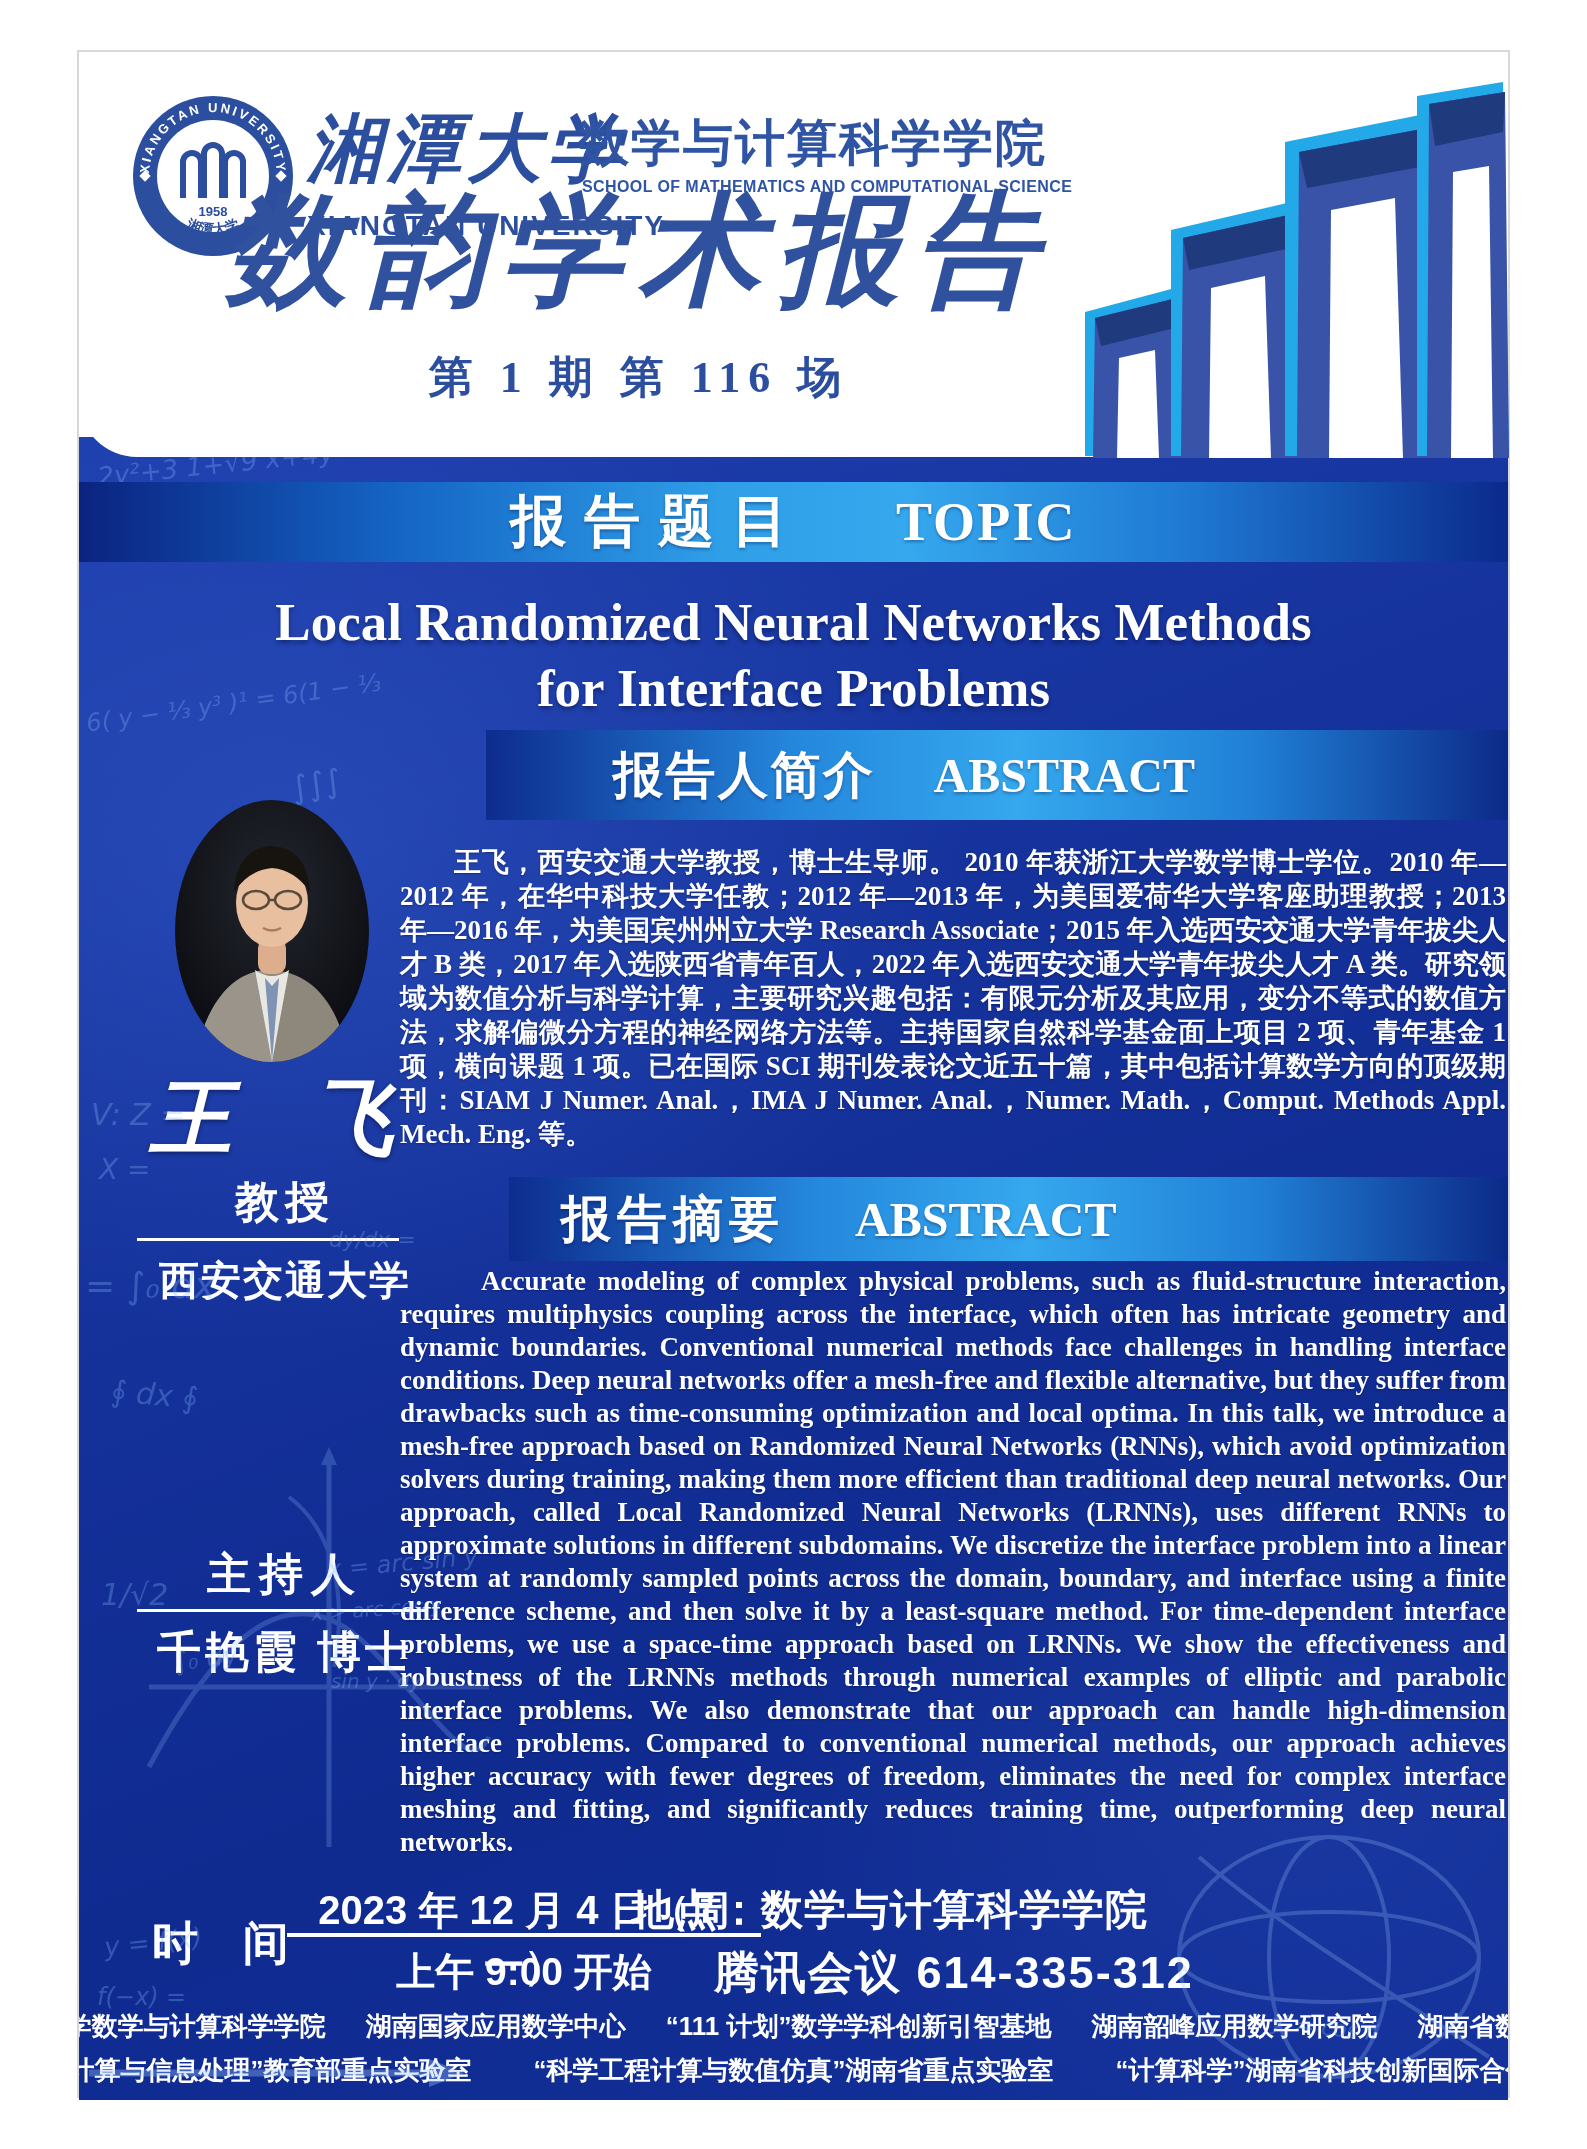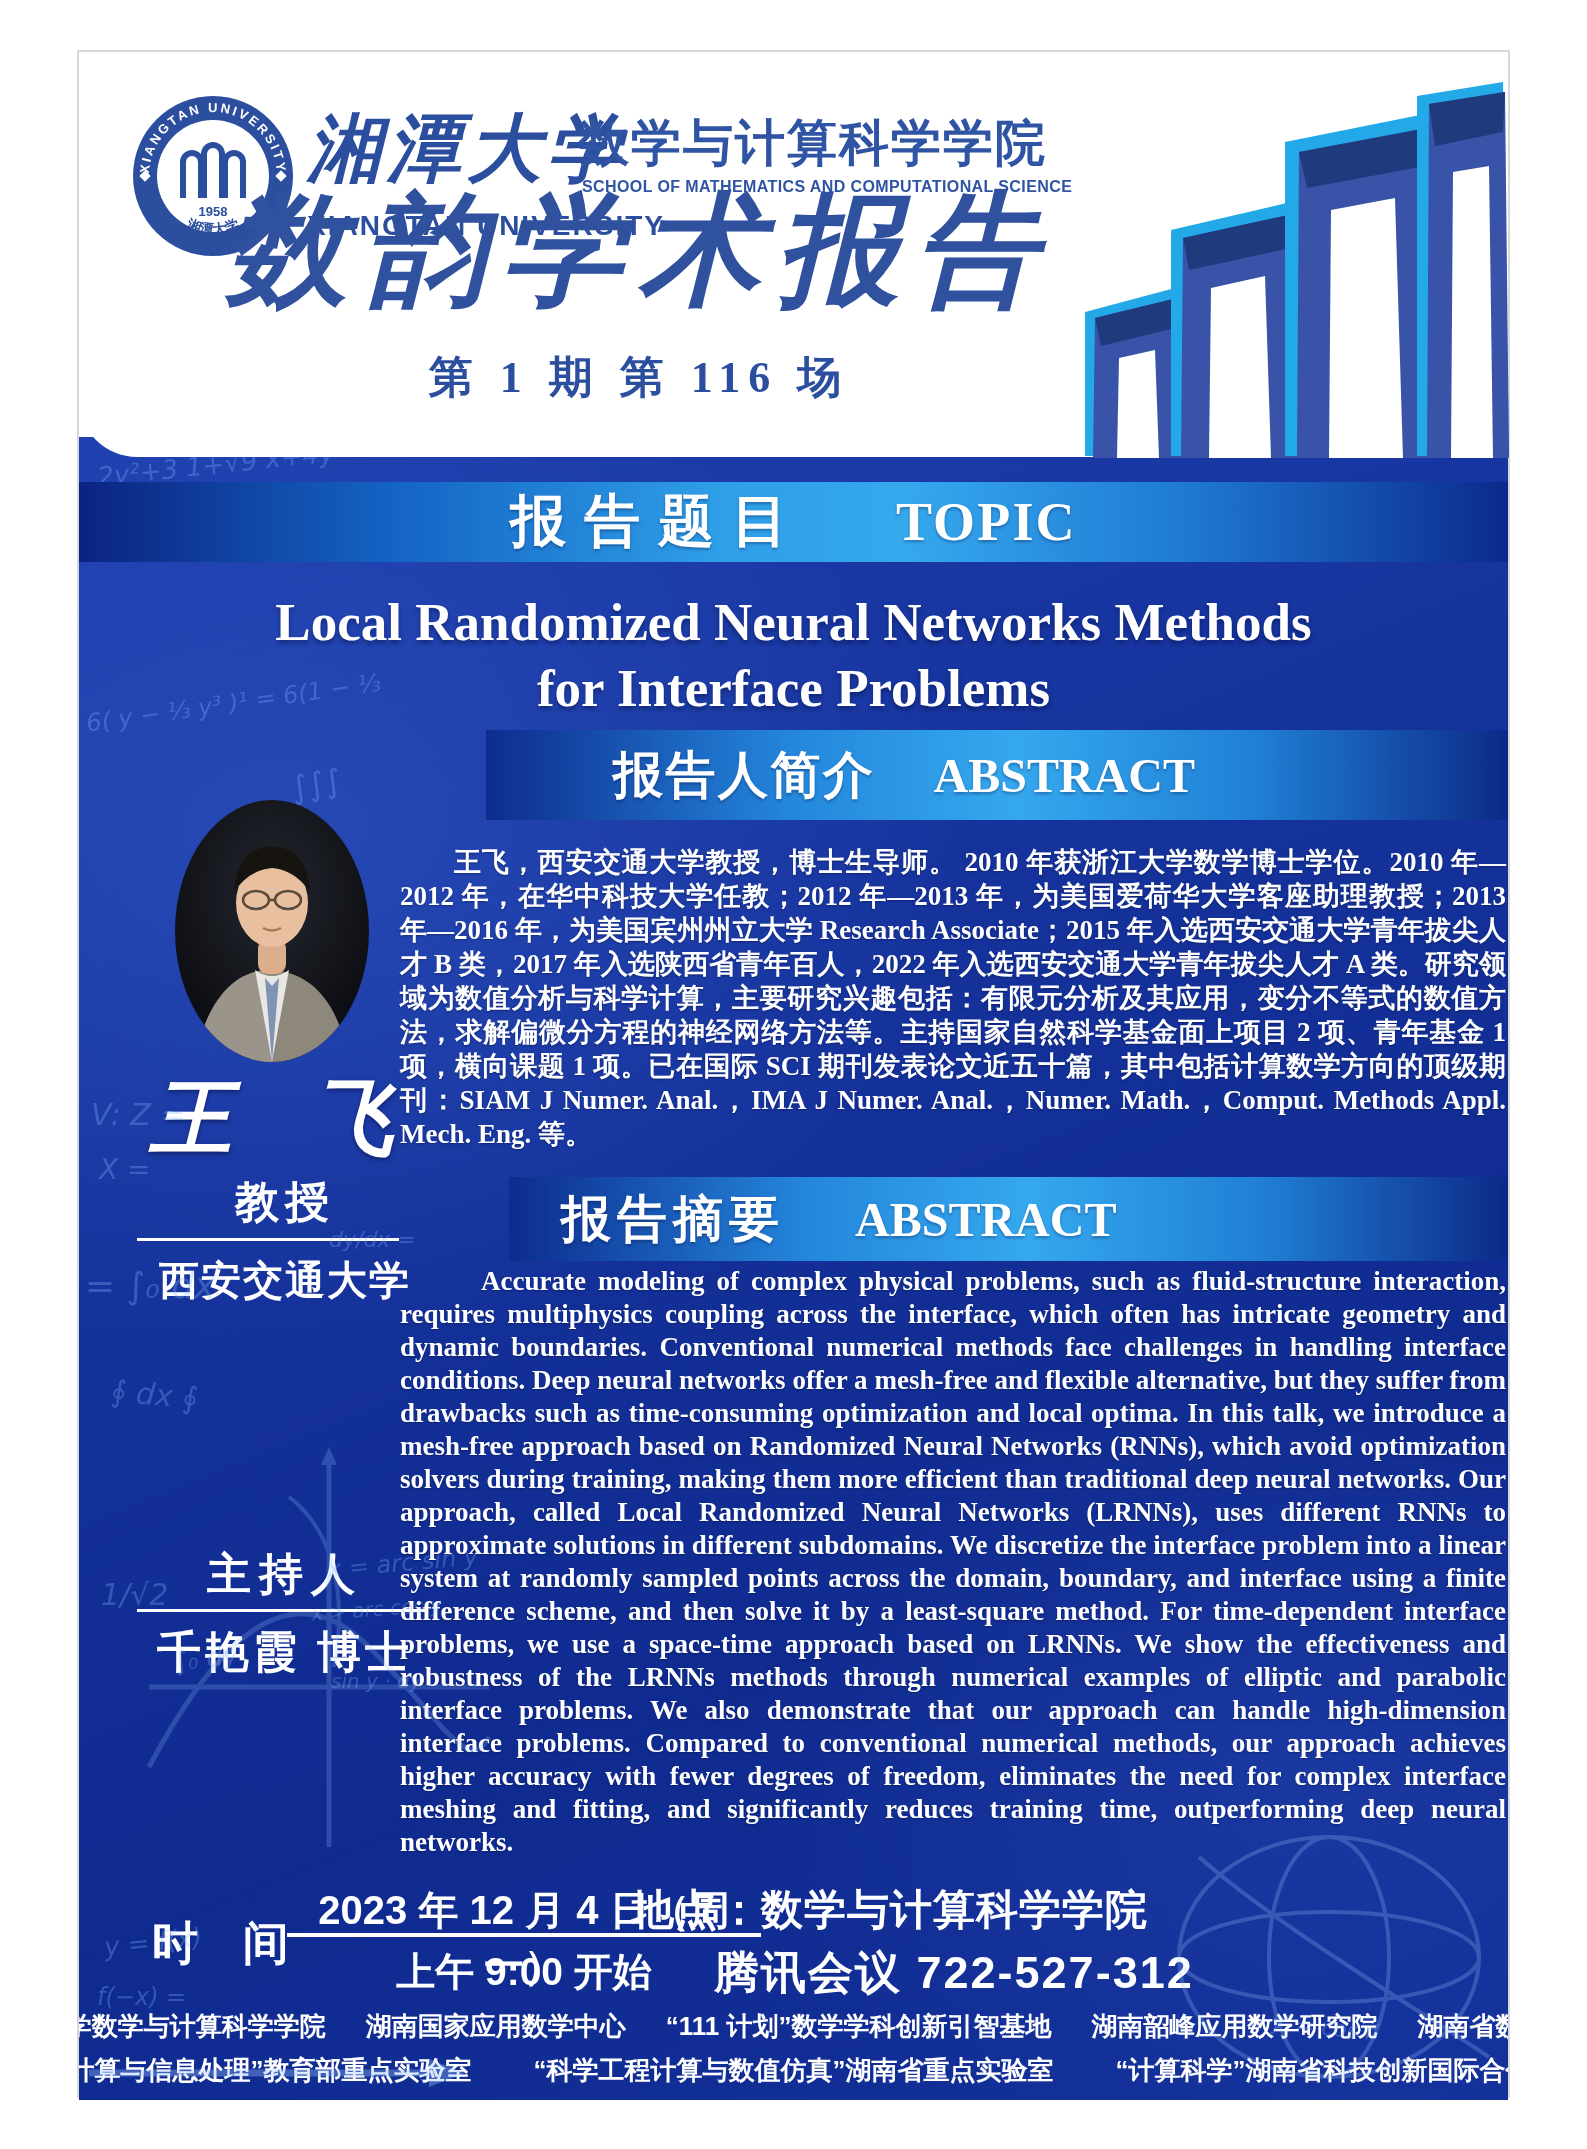--- a/index.html
+++ b/index.html
@@ -199,21 +199,21 @@
         <div class="host-label">主持人</div>
         <div class="divider div-host"></div>
         <div class="host-name">千艳霞   博士</div>
       </div>
 
       <div class="time-label">时  间</div>
       <div class="date-line">2023 年 12 月 4 日（周一）</div>
       <div class="divider date-underline"></div>
       <div class="start-line">上午 9:00 开始</div>
       <div class="loc-line">地点：数学与计算科学学院</div>
-      <div class="meet-line">腾讯会议  722-527-312</div>
+      <div class="meet-line">腾讯会议  614-335-312</div>
 
       <div class="footer-row footer-1">
         <span>湘潭大学数学与计算科学学院</span>
         <span>湖南国家应用数学中心</span>
         <span>“111 计划”数学学科创新引智基地</span>
         <span>湖南韶峰应用数学研究院</span>
         <span>湖南省数学学会</span>
       </div>
       <div class="footer-row footer-2">
         <span>“智能计算与信息处理”教育部重点实验室</span>

